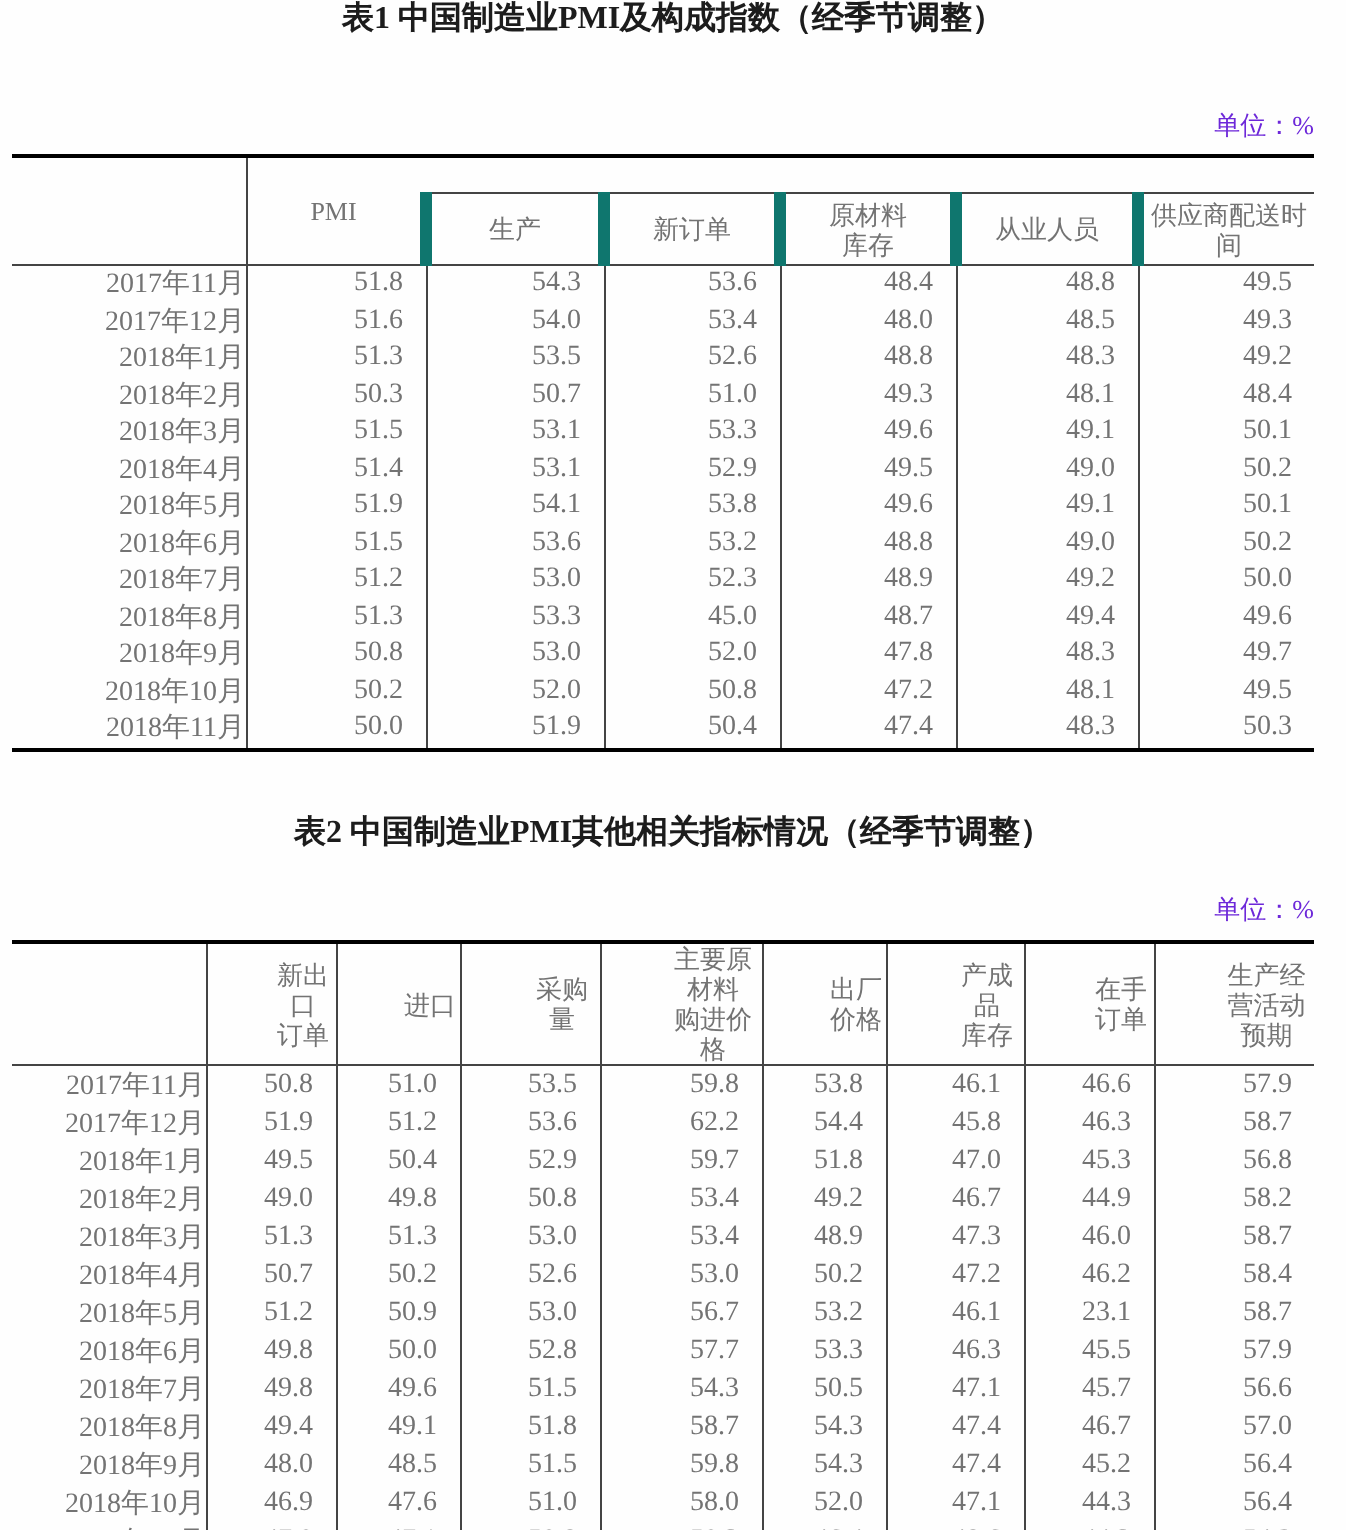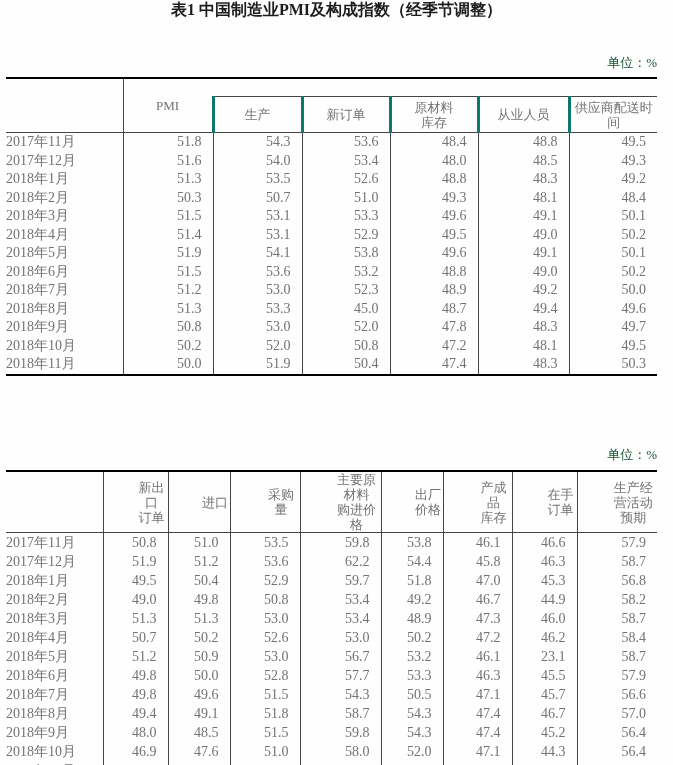--- a/index.html
+++ b/index.html
@@ -14,58 +14,58 @@
   .tbl-title {
     position:absolute; left:0; width:673px;
     text-align:center; font-size:16px; font-weight:bold; color:#1c1c1c;
     line-height:20px; white-space:nowrap;
   }
   .t1-title { top:0; }
   .t2-title { top:407px; }
 
   .unit-label {
     position:absolute; left:0; width:657px;
-    text-align:right; font-size:13px; color:#14532d; line-height:15px;
+    text-align:right; font-size:13px; color:#6d28d9; line-height:15px;
   }
   .u1 { top:55px; }
   .u2 { top:447px; }
 
   table.data {
     position:absolute; left:6px; width:651px;
     border-collapse:collapse; table-layout:fixed;
     border-top:2px solid #000; border-bottom:2px solid #000;
     font-size:14px; color:#737373;
   }
   #t1 { top:77px; }
   #t2 { top:470px; }
 
   th { font-weight:normal; padding:0; }
   td { padding:0; }
 
   
   th.sub {
     border-bottom:1px solid #444;
-    border-left:3px solid #0f766e;
+    border-left:6px solid #0f766e;
     text-align:center; vertical-align:middle;
     font-size:13px; line-height:15px; white-space:pre-line;
   }
   th.corner { border-right:1px solid #444; border-bottom:1px solid #444; }
   th.pmi-head { border-bottom:1px solid #444; text-align:center; vertical-align:middle; font-size:13px; }
   th.spacer { border-bottom:1px solid #444; }
   #t1 tr.h1 th { height:17px; }
   #t1 tr.h2 th { height:35px; }
   #t2 thead th { height:35px; }
   #t2 th.corner { border-right:none; }
   #t2 th.sub { border-left:1px solid #444;padding-left:32px; }
   #t2 th.first-col { border-bottom:1px solid #444; }
 
   
   #t1 tbody td { height:18.5px; }
   #t2 tbody td { height:19px; }
-  td.m { text-align:left; vertical-align:middle; }
+  td.m { text-align:right; vertical-align:middle; }
   td.v {
     text-align:right; vertical-align:middle;
     border-left:1px solid #444; padding-right:11px;
   }
 </style>
 </head>
 <body>
 
 <div class="page">
 
@@ -212,20 +212,21 @@
           <td class="v">50.0</td>
           <td class="v">51.9</td>
           <td class="v">50.4</td>
           <td class="v">47.4</td>
           <td class="v">48.3</td>
           <td class="v">50.3</td>
         </tr>
       </tbody>
   </table>
 
+  <div class="tbl-title t2-title">表2 中国制造业PMI其他相关指标情况（经季节调整）</div>
   <div class="unit-label u2">单位：%</div>
 
   <table class="data" id="t2">
     <colgroup>
       <col style="width:97px">
         <col style="width:65px">
         <col style="width:62px">
         <col style="width:70px">
       <col style="width:81px">
         <col style="width:62px">

